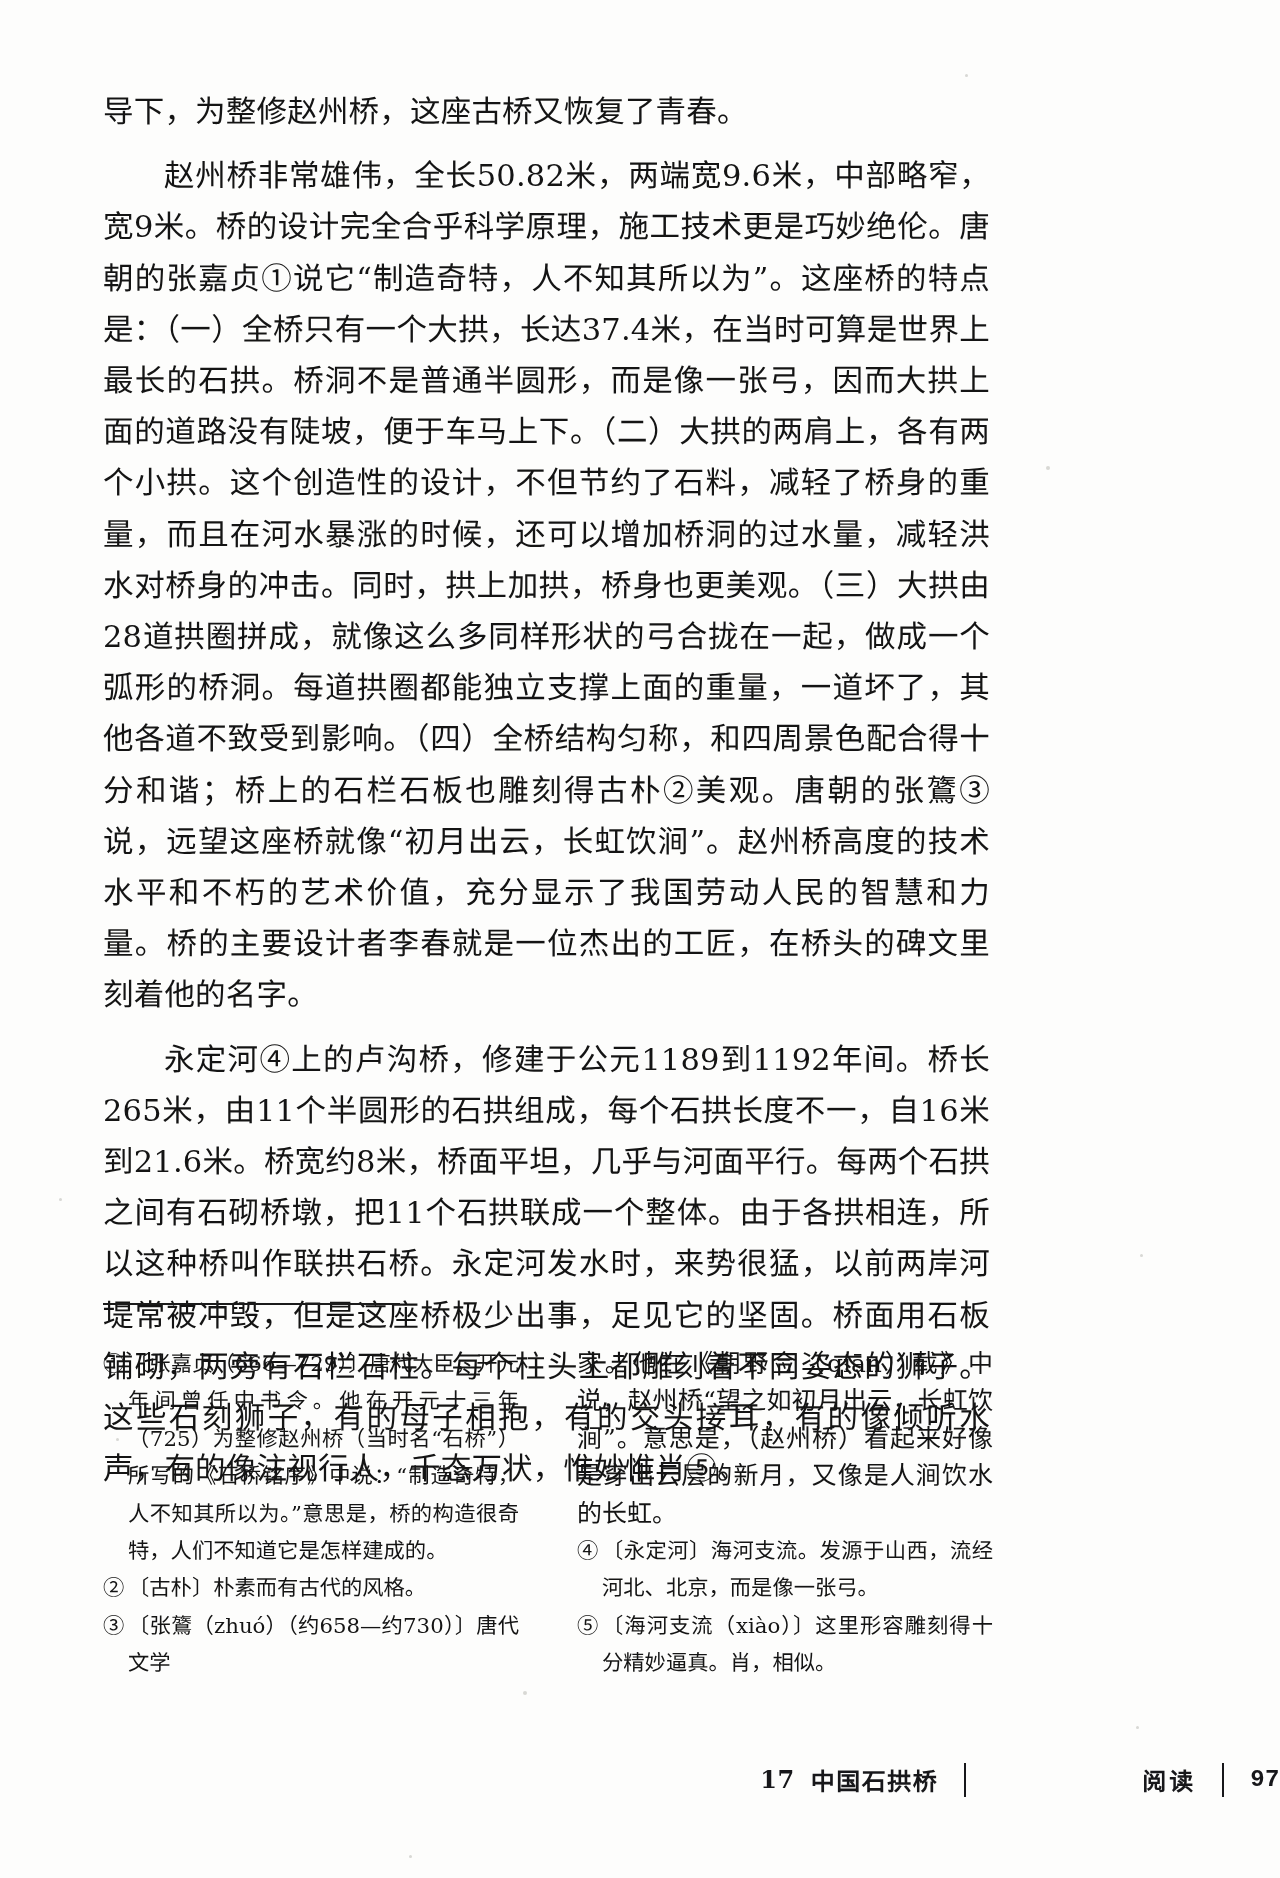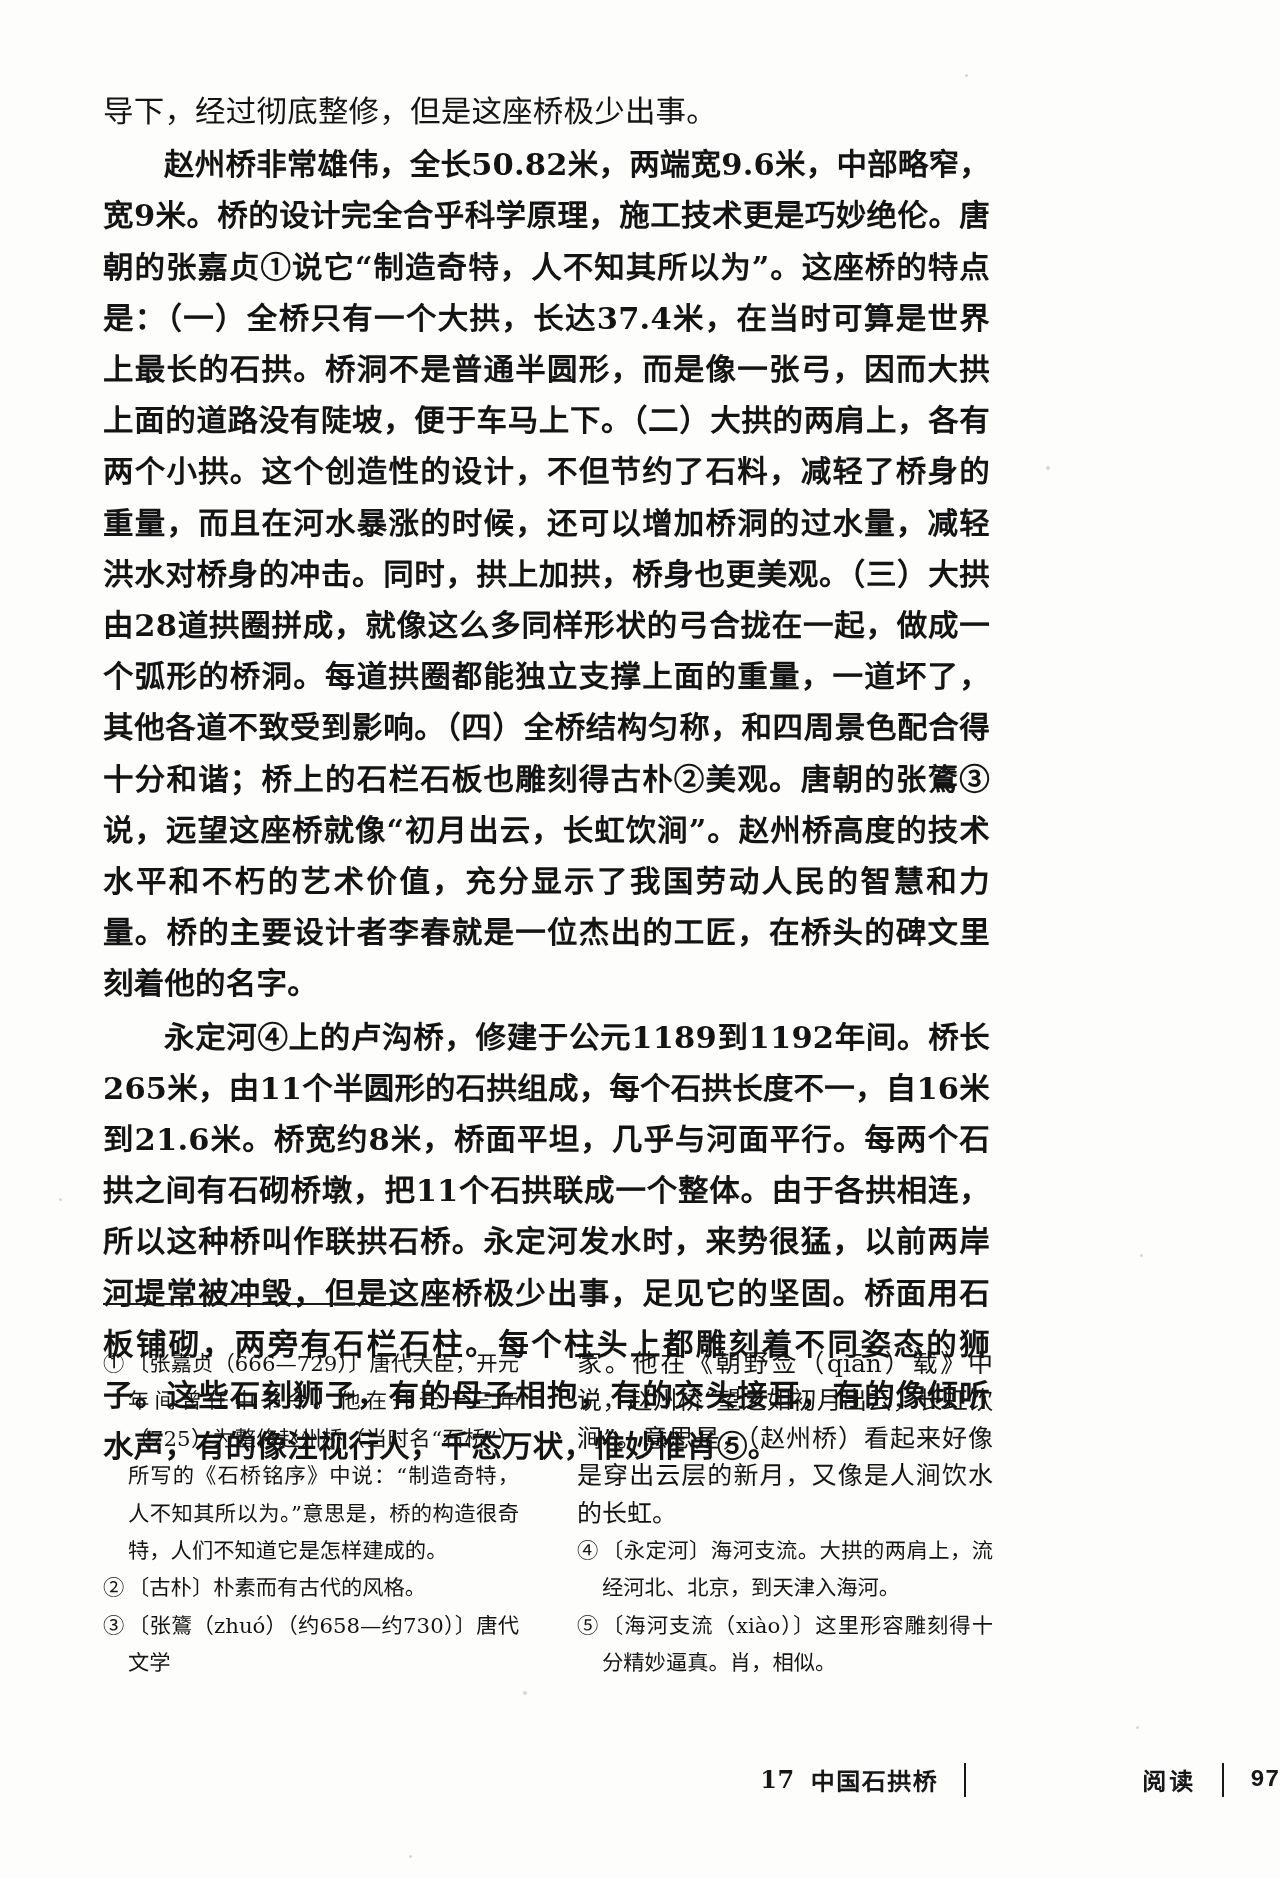--- a/index.html
+++ b/index.html
@@ -38,21 +38,21 @@
     margin: 0;
     font-size: 30.5px;
     line-height: 51.2px;
     letter-spacing: 0.2px;
     text-align: justify;
     text-justify: inter-character;
     color: #141414;
     font-weight: 500;
   }
   .para.indent { text-indent: 2em; }
-  .para + .para { margin-top: 2px; font-weight: bold; }
+  .para + .para { margin-top: 13px; }
 
   
   .fn-rule {
     position: absolute;
     left: 103px;
     top: 1303px;
     width: 297px;
     height: 2px;
     background: #1b1b1b;
   }
@@ -144,21 +144,21 @@
   <div class="speck" style="left:965px;top:74px;width:3px;height:3px;"></div>
   <div class="speck" style="left:1046px;top:466px;width:4px;height:4px;"></div>
   <div class="speck" style="left:59px;top:1198px;width:3px;height:3px;"></div>
   <div class="speck" style="left:116px;top:1438px;width:3px;height:3px;"></div>
   <div class="speck" style="left:1136px;top:1726px;width:3px;height:3px;"></div>
   <div class="speck" style="left:409px;top:1855px;width:3px;height:3px;"></div>
   <div class="speck" style="left:523px;top:1691px;width:4px;height:4px;"></div>
   <div class="speck" style="left:1140px;top:1254px;width:3px;height:3px;"></div>
 
   <div class="body-area">
-    <p class="para">导下，经过彻底整修，但是这座桥极少出事。</p>
+    <p class="para">导下，为整修赵州桥，这座古桥又恢复了青春。</p>
     <p class="para indent">赵州桥非常雄伟，全长50.82米，两端宽9.6米，中部略窄，宽9米。桥的设计完全合乎科学原理，施工技术更是巧妙绝伦。唐朝的张嘉贞①说它“制造奇特，人不知其所以为”。这座桥的特点是：（一）全桥只有一个大拱，长达37.4米，在当时可算是世界上最长的石拱。桥洞不是普通半圆形，而是像一张弓，因而大拱上面的道路没有陡坡，便于车马上下。（二）大拱的两肩上，各有两个小拱。这个创造性的设计，不但节约了石料，减轻了桥身的重量，而且在河水暴涨的时候，还可以增加桥洞的过水量，减轻洪水对桥身的冲击。同时，拱上加拱，桥身也更美观。（三）大拱由28道拱圈拼成，就像这么多同样形状的弓合拢在一起，做成一个弧形的桥洞。每道拱圈都能独立支撑上面的重量，一道坏了，其他各道不致受到影响。（四）全桥结构匀称，和四周景色配合得十分和谐；桥上的石栏石板也雕刻得古朴②美观。唐朝的张鷟③说，远望这座桥就像“初月出云，长虹饮涧”。赵州桥高度的技术水平和不朽的艺术价值，充分显示了我国劳动人民的智慧和力量。桥的主要设计者李春就是一位杰出的工匠，在桥头的碑文里刻着他的名字。</p>
     <p class="para indent">永定河④上的卢沟桥，修建于公元1189到1192年间。桥长265米，由11个半圆形的石拱组成，每个石拱长度不一，自16米到21.6米。桥宽约8米，桥面平坦，几乎与河面平行。每两个石拱之间有石砌桥墩，把11个石拱联成一个整体。由于各拱相连，所以这种桥叫作联拱石桥。永定河发水时，来势很猛，以前两岸河堤常被冲毁，但是这座桥极少出事，足见它的坚固。桥面用石板铺砌，两旁有石栏石柱。每个柱头上都雕刻着不同姿态的狮子。这些石刻狮子，有的母子相抱，有的交头接耳，有的像倾听水声，有的像注视行人，千态万状，惟妙惟肖⑤。</p>
   </div>
 
   <div class="fn-rule"></div>
 
   <div class="footnotes">
 
     <div class="fn-col">
       <div class="fn-item">
@@ -172,21 +172,21 @@
       <div class="fn-item">
         <span class="fn-num">③</span>
         <span class="fn-text">〔张鷟（zhuó）（约658—约730）〕唐代文学</span>
       </div>
     </div>
 
     <div class="fn-col">
       <div class="fn-cont">家。他在《朝野佥（qiān）载》中说，赵州桥“望之如初月出云，长虹饮涧”。意思是，（赵州桥）看起来好像是穿出云层的新月，又像是人涧饮水的长虹。</div>
       <div class="fn-item">
         <span class="fn-num">④</span>
-        <span class="fn-text">〔永定河〕海河支流。大拱的两肩上，流经河北、北京，到天津入海河。</span>
+        <span class="fn-text">〔永定河〕海河支流。发源于山西，流经河北、北京，而是像一张弓。</span>
       </div>
       <div class="fn-item">
         <span class="fn-num">⑤</span>
         <span class="fn-text">〔海河支流（xiào）〕这里形容雕刻得十分精妙逼真。肖，相似。</span>
       </div>
     </div>
 
   </div>
 
   <div class="footer">

